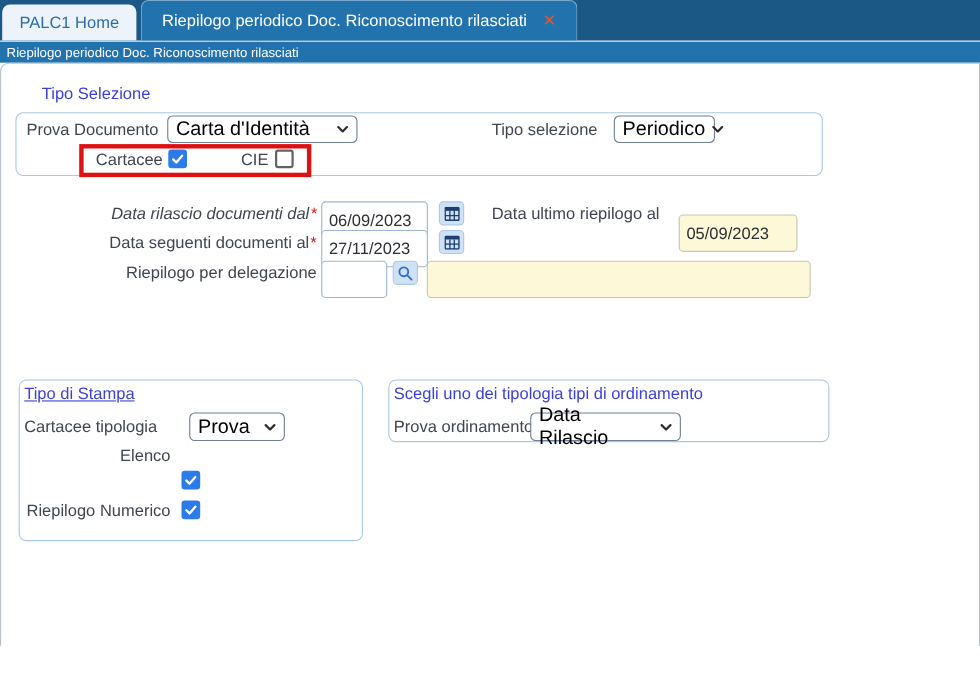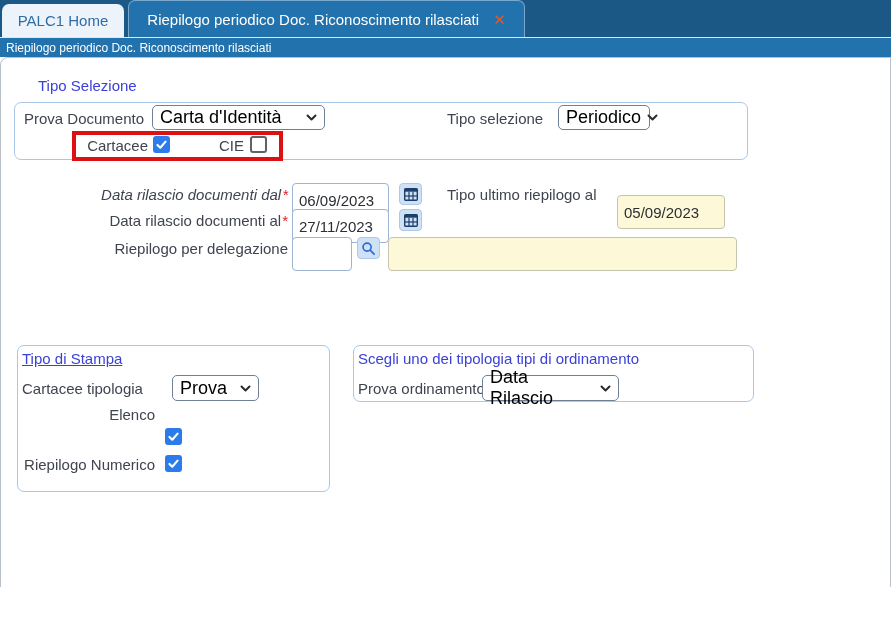--- a/index.html
+++ b/index.html
@@ -120,25 +120,25 @@
   <div class="icon-btn" style="left:399px; top:183px; width:23px; height:22px;">
     <svg width="14" height="13" viewBox="0 0 14 13">
         <rect x="0.7" y="0.7" width="12.6" height="11.6" rx="1" fill="none" stroke="#1d3f6b" stroke-width="1.4"></rect>
         <rect x="0.7" y="0.7" width="12.6" height="3" fill="#1d3f6b"></rect>
         <line x1="5" y1="3.7" x2="5" y2="12.3" stroke="#1d3f6b" stroke-width="1.2"></line>
         <line x1="9" y1="3.7" x2="9" y2="12.3" stroke="#1d3f6b" stroke-width="1.2"></line>
         <line x1="0.7" y1="8" x2="13.3" y2="8" stroke="#1d3f6b" stroke-width="1.2"></line>
       </svg>
   </div>
 
-  <div class="abs lbl" style="left:447px; top:186px;">Tipo ultimo riepilogo al</div>
+  <div class="abs lbl" style="left:447px; top:186px;">Data ultimo riepilogo al</div>
   <input class="inp ro" style="left: 617px; top: 183px; width: 108px; height: 22px; margin-top: 12px;" readonly="" value="05/09/2023">
 
   <div class="abs lbl r" style="left:18px; top:212px; width:270px;">
-    <span>Data rilascio documenti al</span><span class="req">*</span>
+    <span>Data seguenti documenti al</span><span class="req">*</span>
   </div>
   <input class="inp" style="left: 292px; top: 209px; width: 97px; height: 22px;" value="27/11/2023">
   <div class="icon-btn" style="left:399px; top:209px; width:23px; height:22px;">
     <svg width="14" height="13" viewBox="0 0 14 13">
         <rect x="0.7" y="0.7" width="12.6" height="11.6" rx="1" fill="none" stroke="#1d3f6b" stroke-width="1.4"></rect>
         <rect x="0.7" y="0.7" width="12.6" height="3" fill="#1d3f6b"></rect>
         <line x1="5" y1="3.7" x2="5" y2="12.3" stroke="#1d3f6b" stroke-width="1.2"></line>
         <line x1="9" y1="3.7" x2="9" y2="12.3" stroke="#1d3f6b" stroke-width="1.2"></line>
         <line x1="0.7" y1="8" x2="13.3" y2="8" stroke="#1d3f6b" stroke-width="1.2"></line>
       </svg>

